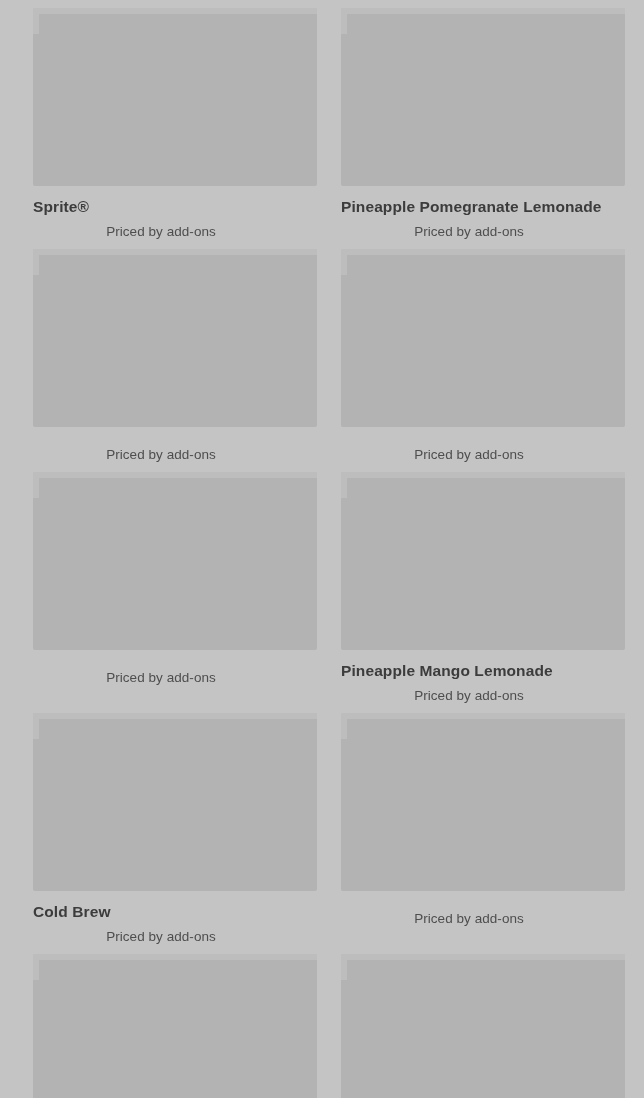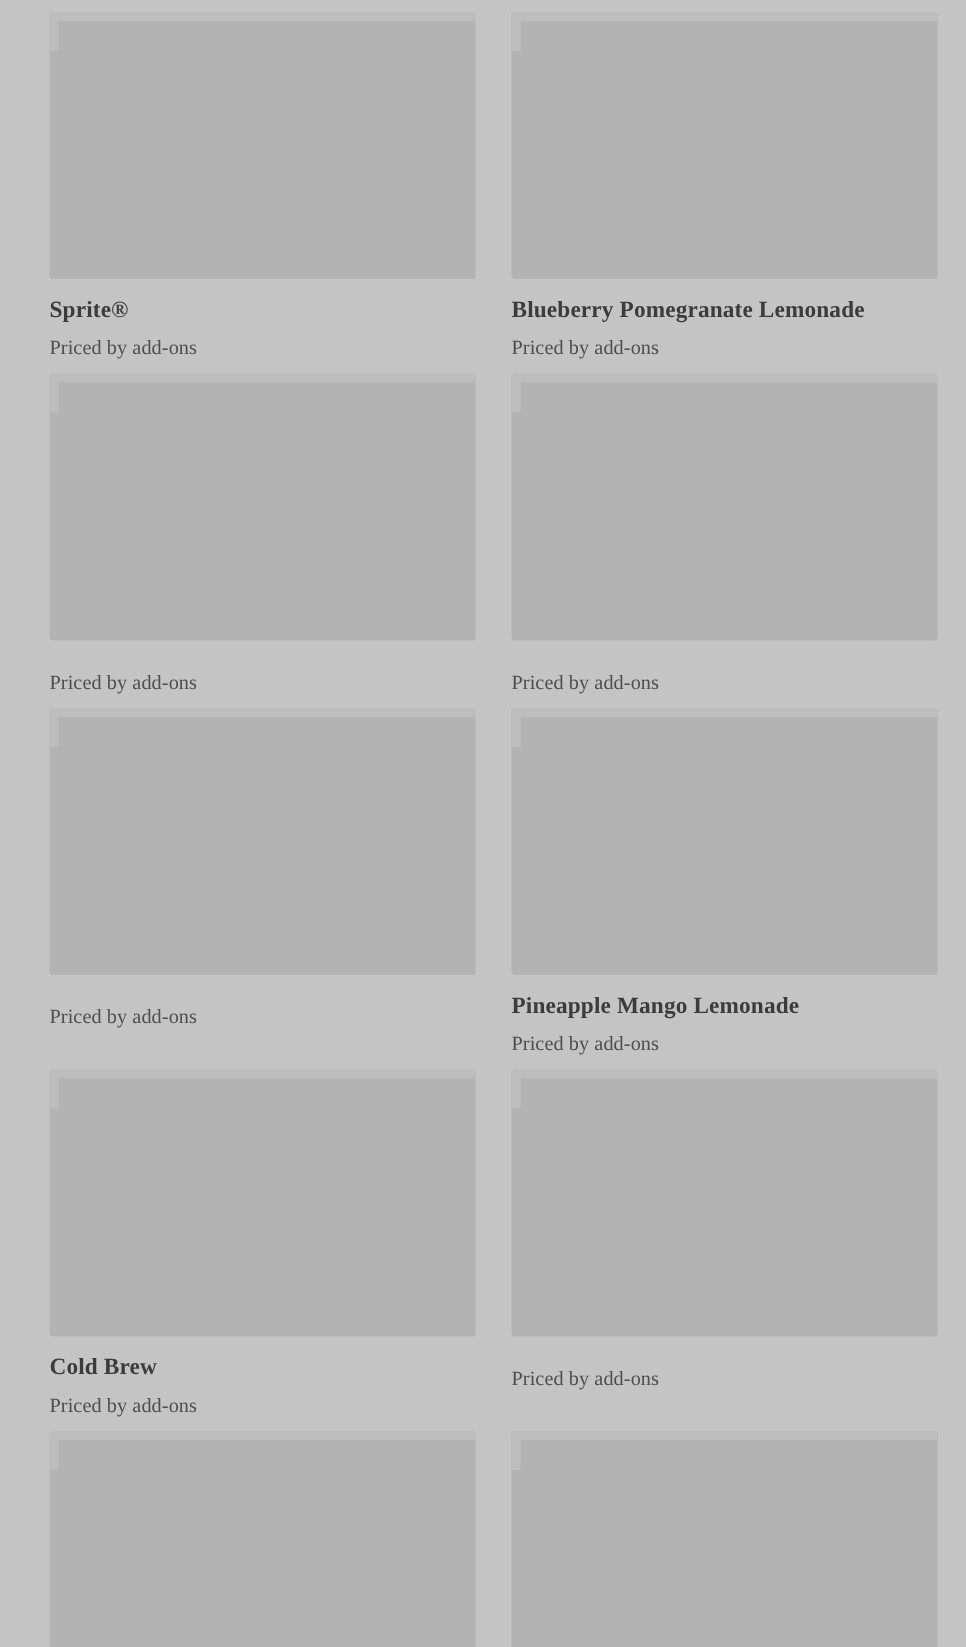--- a/index.html
+++ b/index.html
@@ -23,21 +23,20 @@
     grid-template-columns: 284px 284px;
     column-gap: 24px;
     row-gap: 9px;
     align-content: start;
   }
 
   .product-card {
     display: block;
     width: 256px;
     cursor: pointer;
-    font-family: Liberation Serif, serif;
   }
 
   .product-image {
     position: relative;
     width: 284px;
     height: 178px;
     background: #b3b3b3;
     border-radius: 2px;
     overflow: hidden;
   }
@@ -73,39 +72,40 @@
 
   .product-subtitle {
     display: block;
     margin-top: 7px;
     font-size: 13.5px;
     font-weight: 400;
     line-height: 17px;
     color: #4e4e4e;
     letter-spacing: 0.05px;
     white-space: nowrap;
+    text-align: center;
   }
 </style>
 </head>
 <body>
 
 <div id="menu-grid">
 
   <div class="product-card">
     <div class="product-image"></div>
     <div class="product-info">
       <span class="product-title">Sprite®</span>
       <span class="product-subtitle">Priced by add-ons</span>
     </div>
   </div>
 
   <div class="product-card">
     <div class="product-image"></div>
     <div class="product-info">
-      <span class="product-title">Blueberry Pomegranate Lemonade</span>
+      <span class="product-title">Pineapple Pomegranate Lemonade</span>
       <span class="product-subtitle">Priced by add-ons</span>
     </div>
   </div>
 
   <div class="product-card">
     <div class="product-image"></div>
     <div class="product-info">
       <span class="product-subtitle">Priced by add-ons</span>
     </div>
   </div>

